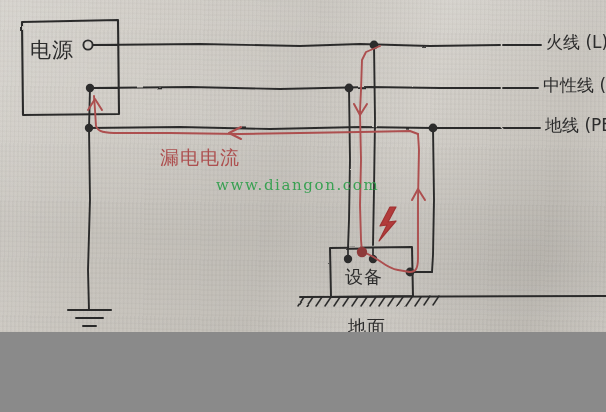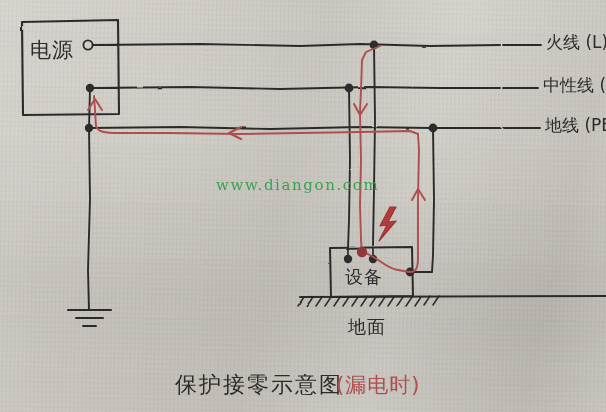--- a/index.html
+++ b/index.html
@@ -3,21 +3,21 @@
 <meta charset="utf-8">
 <style>
   html, body {
     margin: 0;
     padding: 0;
     background: #8a8a8a;
   }
   #page {
     position: relative;
     width: 606px;
-    height: 412px;
+    height: 332px;
     overflow: hidden;
     background: #cdc9c2;
     font-family: "DejaVu Sans", sans-serif;
   }
   
   #paper-texture {
     position: absolute;
     inset: 0;
     background:
       linear-gradient(103deg, rgba(255,255,255,0.14) 0%, rgba(255,255,255,0.0) 22%, rgba(0,0,0,0.035) 47%, rgba(255,255,255,0.10) 66%, rgba(0,0,0,0.03) 88%, rgba(255,255,255,0.06) 100%),
@@ -181,20 +181,21 @@
   </svg>
 
   <div class="hand-label ink" style="left:30px; top:40px; font-size:21px; letter-spacing:1px;">电源</div>
 
   <div class="hand-label ink" style="left:546px; top:34px; font-size:17px;">火线 (L)</div>
 
   <div class="hand-label ink" style="left:543px; top:77px; font-size:17px;">中性线 (N)</div>
 
   <div class="hand-label ink" style="left:545px; top:117px; font-size:17px;">地线 (PE)</div>
 
+  <div class="hand-label red-ink" style="left:160px; top:148px; font-size:19px; letter-spacing:1px;">漏电电流</div>
 
   <div class="watermark" style="left:216px; top:176px;">www.diangon.com</div>
 
   <div class="hand-label ink" style="left:345px; top:268px; font-size:18px; letter-spacing:1px;">设备</div>
 
   <div class="hand-label ink" style="left:348px; top:318px; font-size:18px; letter-spacing:1px;text-align:center;">地面</div>
 
   <div class="hand-label ink" style="left:175px; top:374px; font-size:22px; letter-spacing:2px;">保护接零示意图</div>
 
   <div class="hand-label red-ink" style="left:336px; top:375px; font-size:21px; letter-spacing:1px;">(漏电时)</div>

